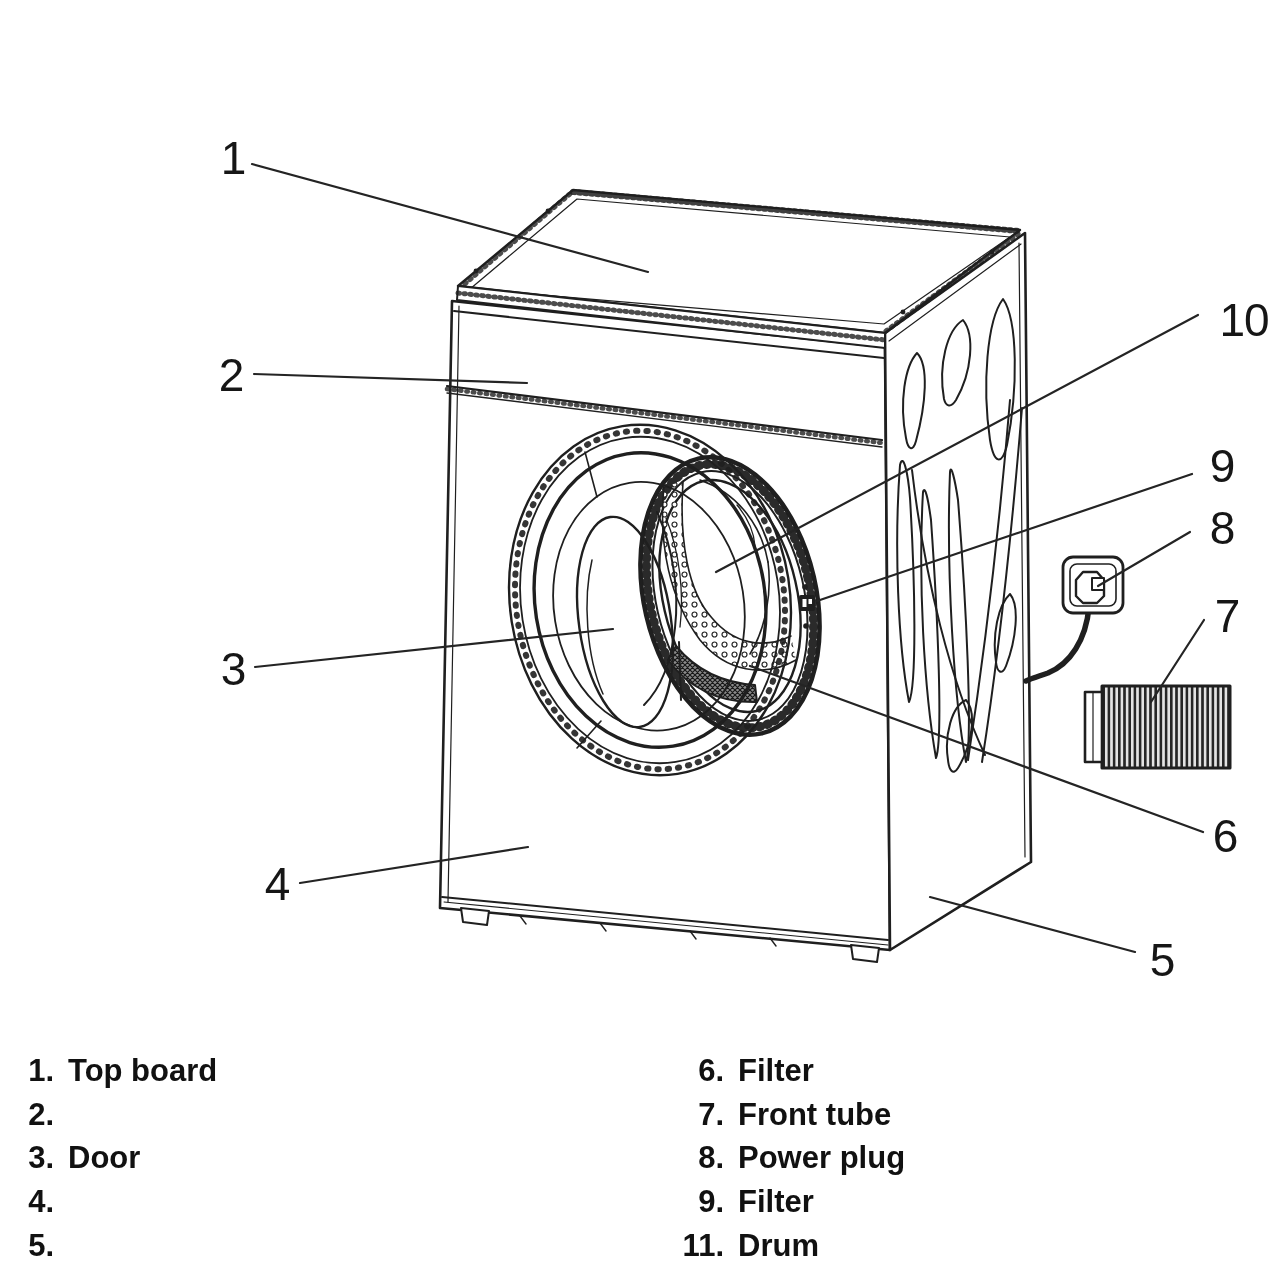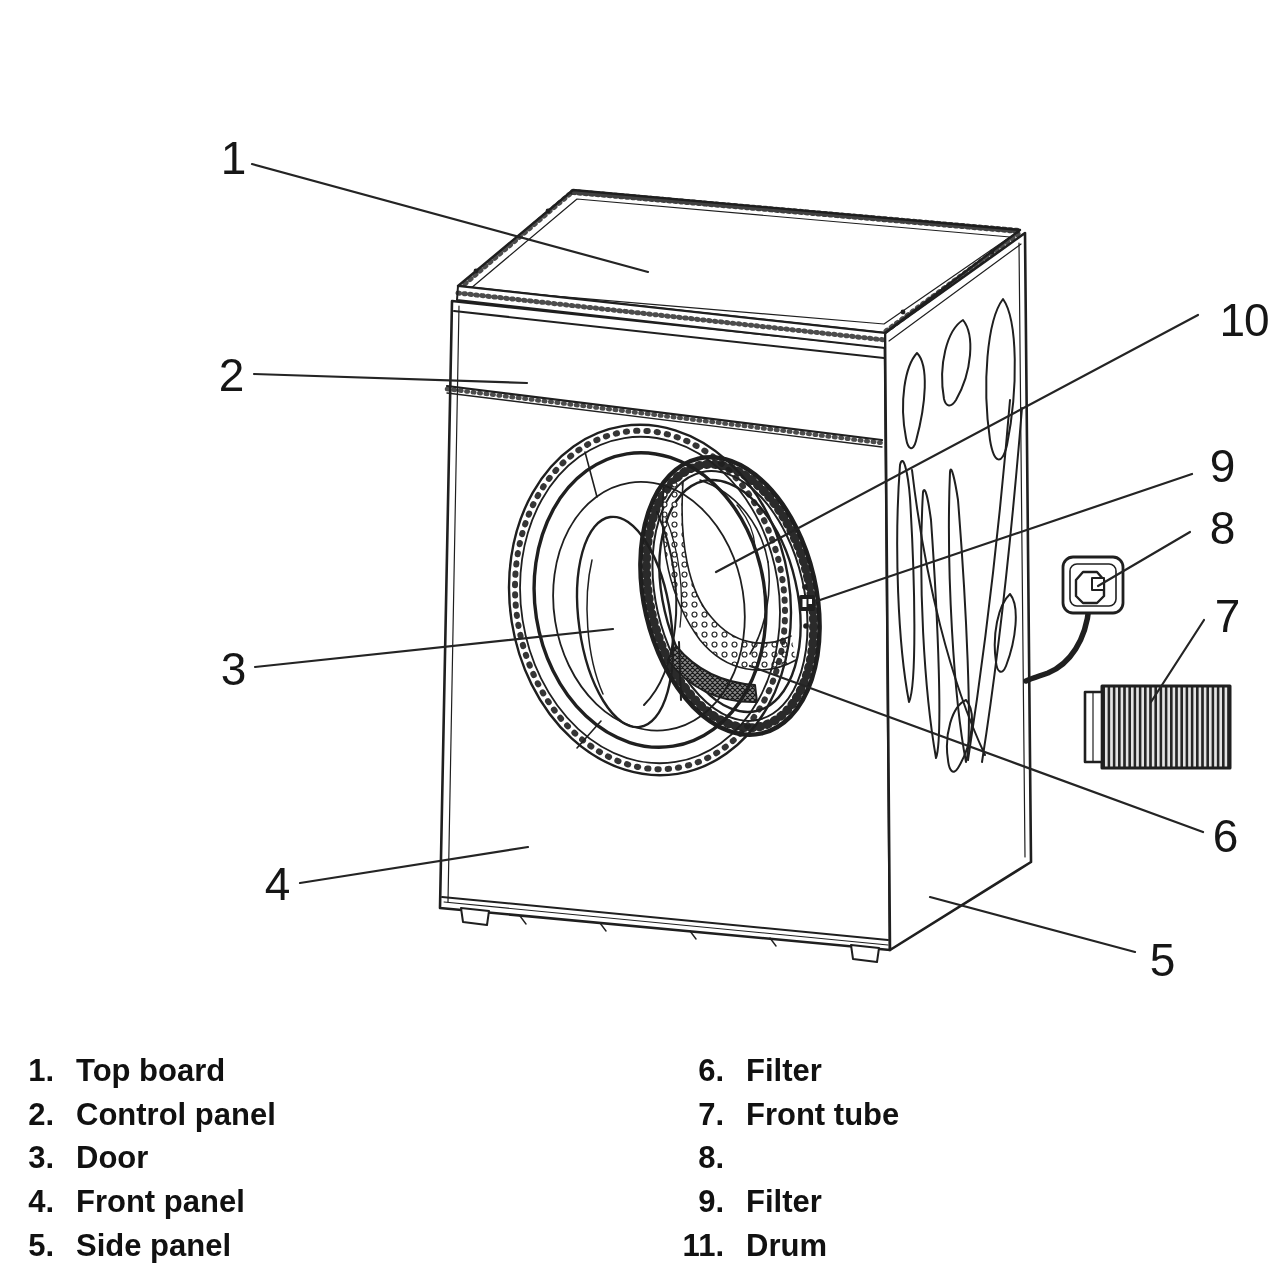--- a/index.html
+++ b/index.html
@@ -16,21 +16,21 @@
     letter-spacing:-1px; user-select:none;
   }
   .legend-item{
     position:absolute;display:flex;align-items:baseline;
     font:700 31px/44px "Liberation Sans", sans-serif;color:#111;
     white-space:nowrap;
   }
   .lnum{display:inline-block;text-align:right;}
   .col-left .lnum{width:48px;}
   .col-right .lnum{width:68px;}
-  .llabel{margin-left:22px;}
+  .llabel{margin-left:14px;}
 </style>
 </head>
 <body>
 
 <div class="stage">
 
 <svg width="1280" height="1280" viewBox="0 0 1280 1280" fill="none" stroke="#1f1f1f" stroke-linecap="round" stroke-linejoin="round">
 
   <defs>
     <pattern id="perf" width="10" height="10" patternUnits="userSpaceOnUse">
@@ -184,45 +184,43 @@
   <div class="callout" style="left:1222px;top:466px">9</div>
   <div class="callout" style="left:1244px;top:320px">10</div>
 
   <div>
     <div class="legend-item col-left" style="left:6px;top:1049px">
       <span class="lnum">1.</span>
       <span class="llabel">Top board</span>
     </div>
     <div class="legend-item col-left" style="left:6px;top:1093px">
       <span class="lnum">2.</span>
-      <span class="llabel">Control panel</span>
     </div>
     <div class="legend-item col-left" style="left:6px;top:1136px">
       <span class="lnum">3.</span>
       <span class="llabel">Door</span>
     </div>
     <div class="legend-item col-left" style="left:6px;top:1180px">
       <span class="lnum">4.</span>
-      <span class="llabel">Front panel</span>
     </div>
     <div class="legend-item col-left" style="left:6px;top:1224px">
       <span class="lnum">5.</span>
-      <span class="llabel">Side panel</span>
     </div>
 
     <div class="legend-item col-right" style="left:656px;top:1049px">
       <span class="lnum">6.</span>
       <span class="llabel">Filter</span>
     </div>
     <div class="legend-item col-right" style="left:656px;top:1093px">
       <span class="lnum">7.</span>
       <span class="llabel">Front tube</span>
     </div>
     <div class="legend-item col-right" style="left:656px;top:1136px">
       <span class="lnum">8.</span>
+      <span class="llabel">Power plug</span>
     </div>
     <div class="legend-item col-right" style="left:656px;top:1180px">
       <span class="lnum">9.</span>
       <span class="llabel">Filter</span>
     </div>
     <div class="legend-item col-right" style="left:656px;top:1224px">
       <span class="lnum">11.</span>
       <span class="llabel">Drum</span>
     </div>
   </div>

